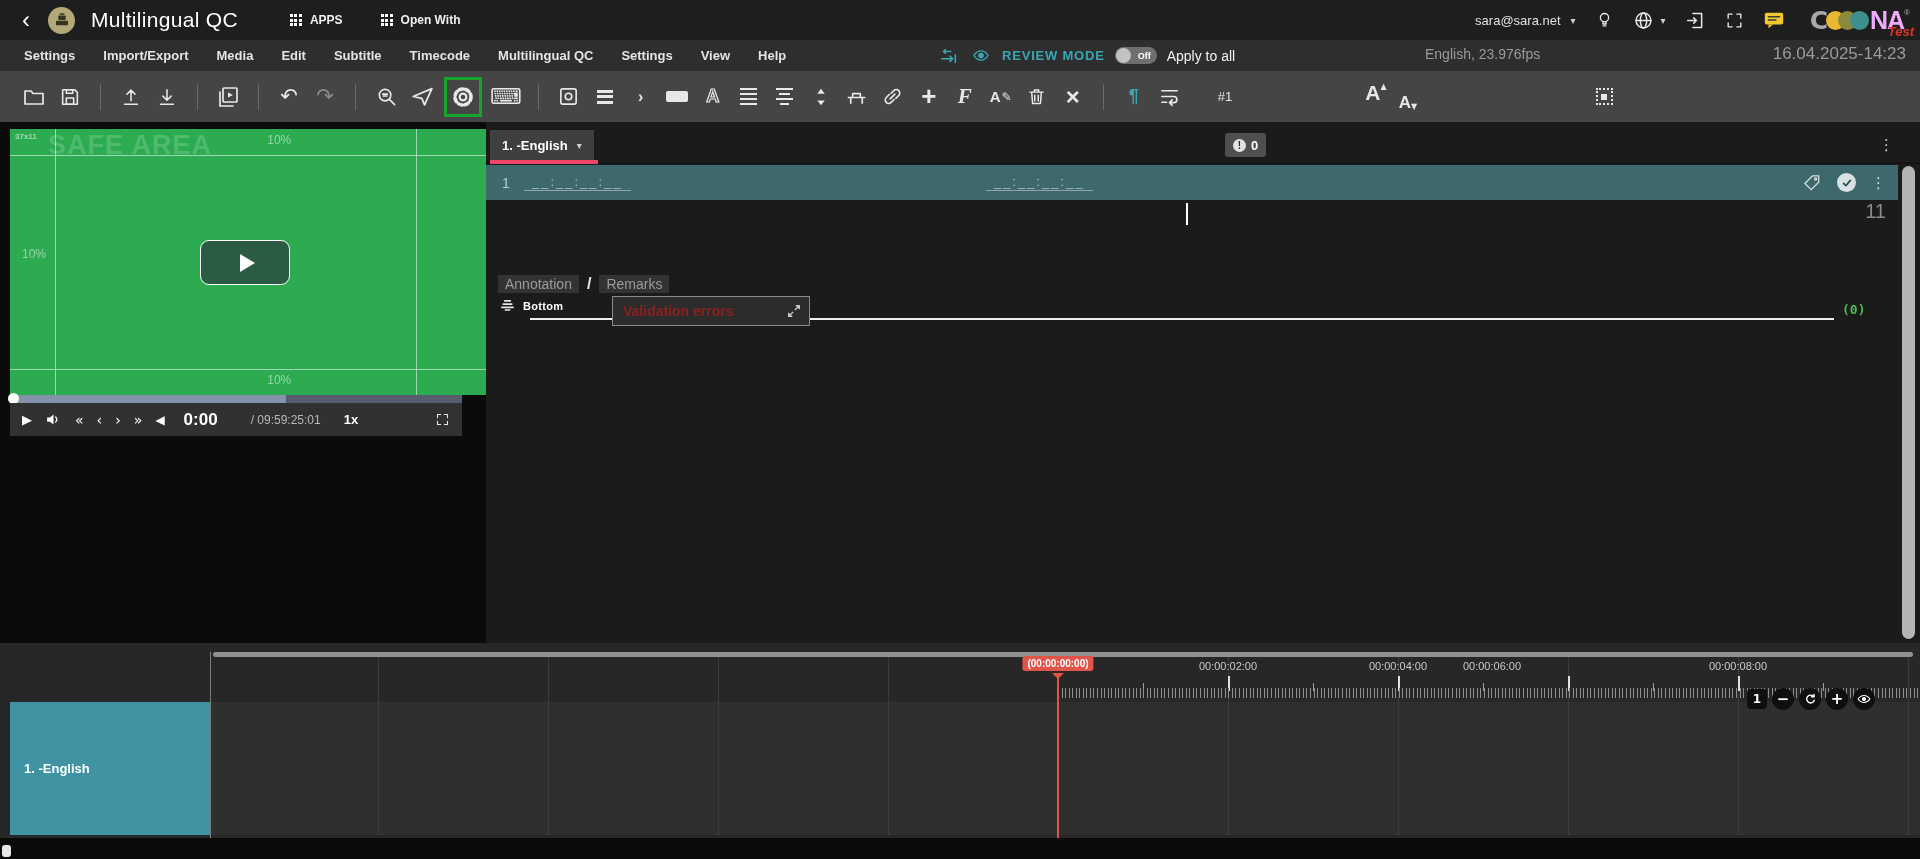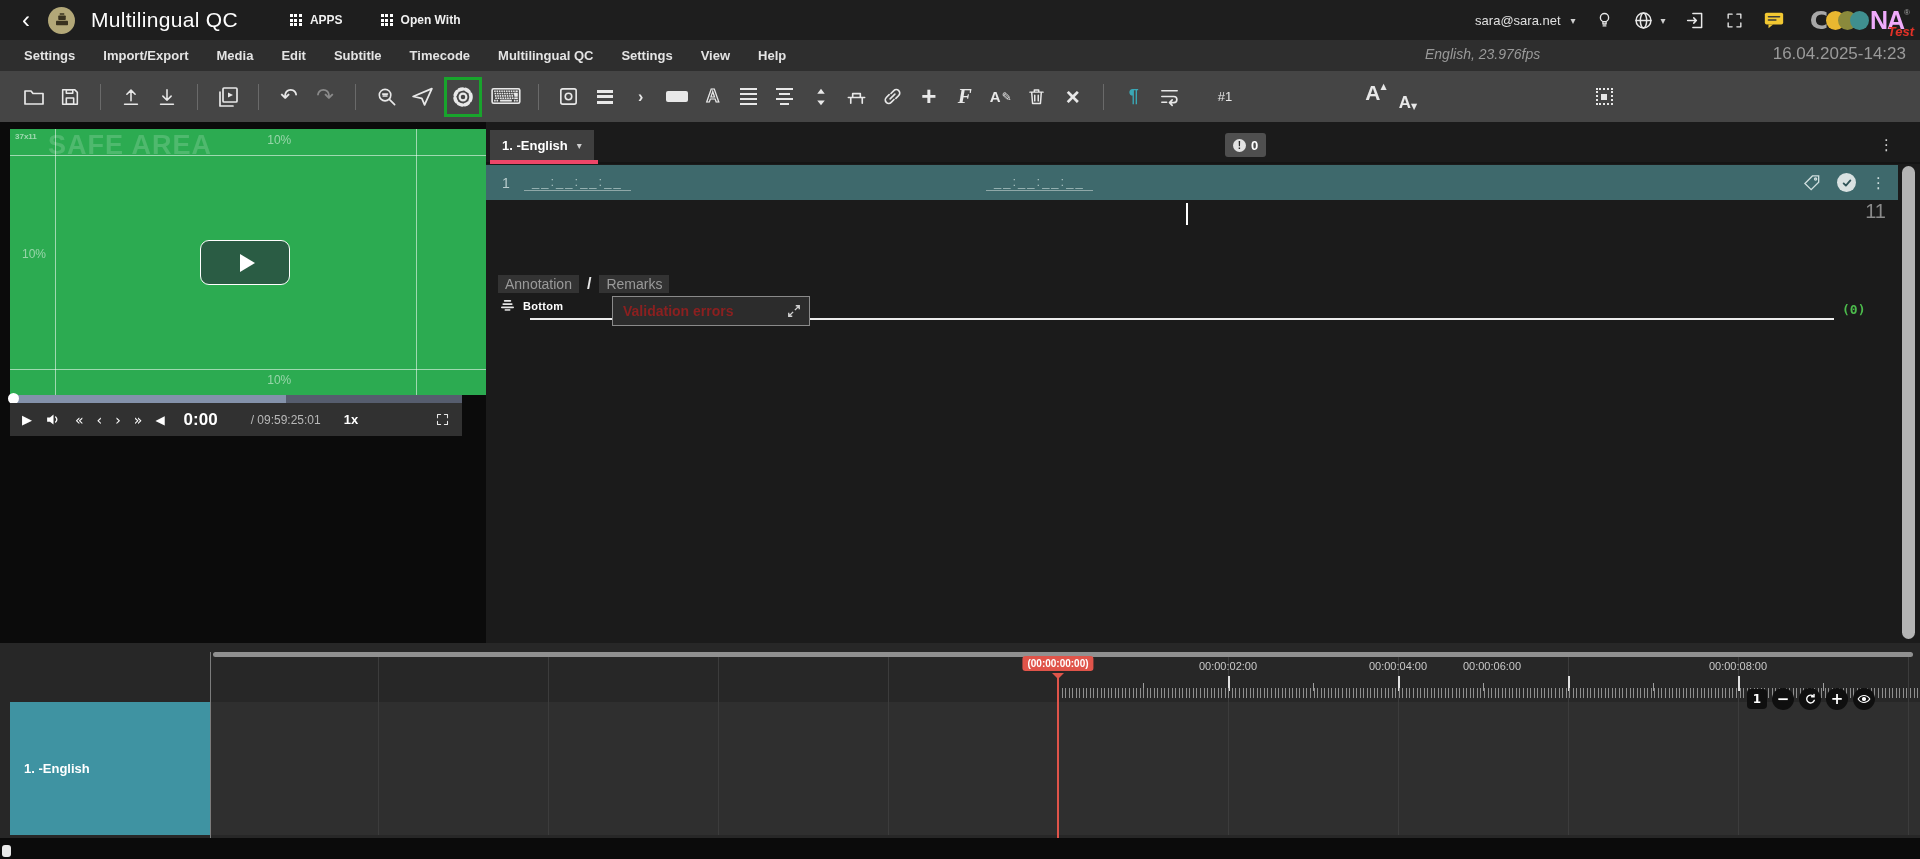--- a/index.html
+++ b/index.html
@@ -30,21 +30,21 @@
 
   
   .menubar{position:absolute;left:0;top:40px;width:1920px;height:31px;background:#2e2e2e;display:flex;align-items:center;padding-left:24px;gap:28px}
   .menubar .mi{font-size:13px;font-weight:bold;color:#e4e4e4;cursor:pointer;white-space:nowrap}
   .review{position:absolute;left:938px;top:0;height:31px;display:flex;align-items:center;gap:10px}
   .review .rlbl{font-size:13px;font-weight:bold;color:#3aa7b5;letter-spacing:.8px}
   .toggle{width:42px;height:17px;border-radius:9px;background:#6f6f6f;position:relative;display:flex;align-items:center;justify-content:flex-end;padding-right:6px;cursor:pointer}
   .toggle .knob{position:absolute;left:1px;top:1px;width:15px;height:15px;border-radius:50%;background:#c2c2c2}
   .toggle .tlbl{font-size:9px;font-weight:bold;color:#fff}
   .applyall{font-size:14px;color:#f2f2f2}
-  .mediainfo{position:absolute;left:1425px;top:6px;font-size:14px;font-style:italic;color:#9a9a9a}
+  .mediainfo{position:absolute;left:1425px;top:6px;font-size:14px;color:#9a9a9a}
   .datetime{position:absolute;right:14px;top:4px;font-size:17px;color:#9a9a9a}
 
   
   .toolbar{position:absolute;left:0;top:71px;width:1920px;height:51px;background:#454545;display:flex;align-items:center;padding-left:20px;gap:8px}
   .tbtn{min-width:28px;height:32px;display:flex;align-items:center;justify-content:center;cursor:pointer;color:#e8e8e8}
   .tsep{width:1px;height:26px;background:#6a6a6a;margin:0 8px}
   .hlgear{border:3px solid #18a42c;padding:1px 3px;height:40px}
   .glyph{font-size:18px;line-height:1;font-family:"DejaVu Sans",sans-serif}
   .outlineA{font-size:18px;font-weight:bold;color:transparent;-webkit-text-stroke:1.2px #e8e8e8}
   .bars{display:flex;flex-direction:column;gap:2.5px;align-items:center}
@@ -229,20 +229,35 @@
     <span class="mi">Import/Export</span>
     <span class="mi">Media</span>
     <span class="mi">Edit</span>
     <span class="mi">Subtitle</span>
     <span class="mi">Timecode</span>
     <span class="mi">Multilingual QC</span>
     <span class="mi">Settings</span>
     <span class="mi">View</span>
     <span class="mi">Help</span>
 
+    <span class="review">
+      <svg width="22" height="18" viewBox="0 0 24 20" style="stroke:#3aa7b5;fill:none;stroke-width:1.8;stroke-linecap:round">
+          <path d="M14 5H6M8 3 6 5l2 2M4 13h12M13 10l3 3-3 3M19 9v8"></path>
+        </svg>
+      <svg width="22" height="17" viewBox="0 0 24 24" style="stroke:#3aa7b5;fill:none;stroke-width:2">
+          <path d="M2 12s4-6.5 10-6.5S22 12 22 12s-4 6.5-10 6.5S2 12 2 12z"></path>
+          <circle cx="12" cy="12" r="3" fill="#3aa7b5"></circle>
+        </svg>
+      <span class="rlbl">REVIEW MODE</span>
+      <span class="toggle">
+        <span class="knob"></span>
+        <span class="tlbl">Off</span>
+      </span>
+      <span class="applyall">Apply to all</span>
+    </span>
     <span class="mediainfo">English, 23.976fps</span>
     <span class="datetime">16.04.2025-14:23</span>
   </nav>
 
   <div class="toolbar">
     <span class="tbtn">
         <svg width="24" height="24" viewBox="0 0 24 24" class="stk">
           <path d="M3 6h6l2 2.5h10V19H3z"></path>
         </svg>
       </span>

